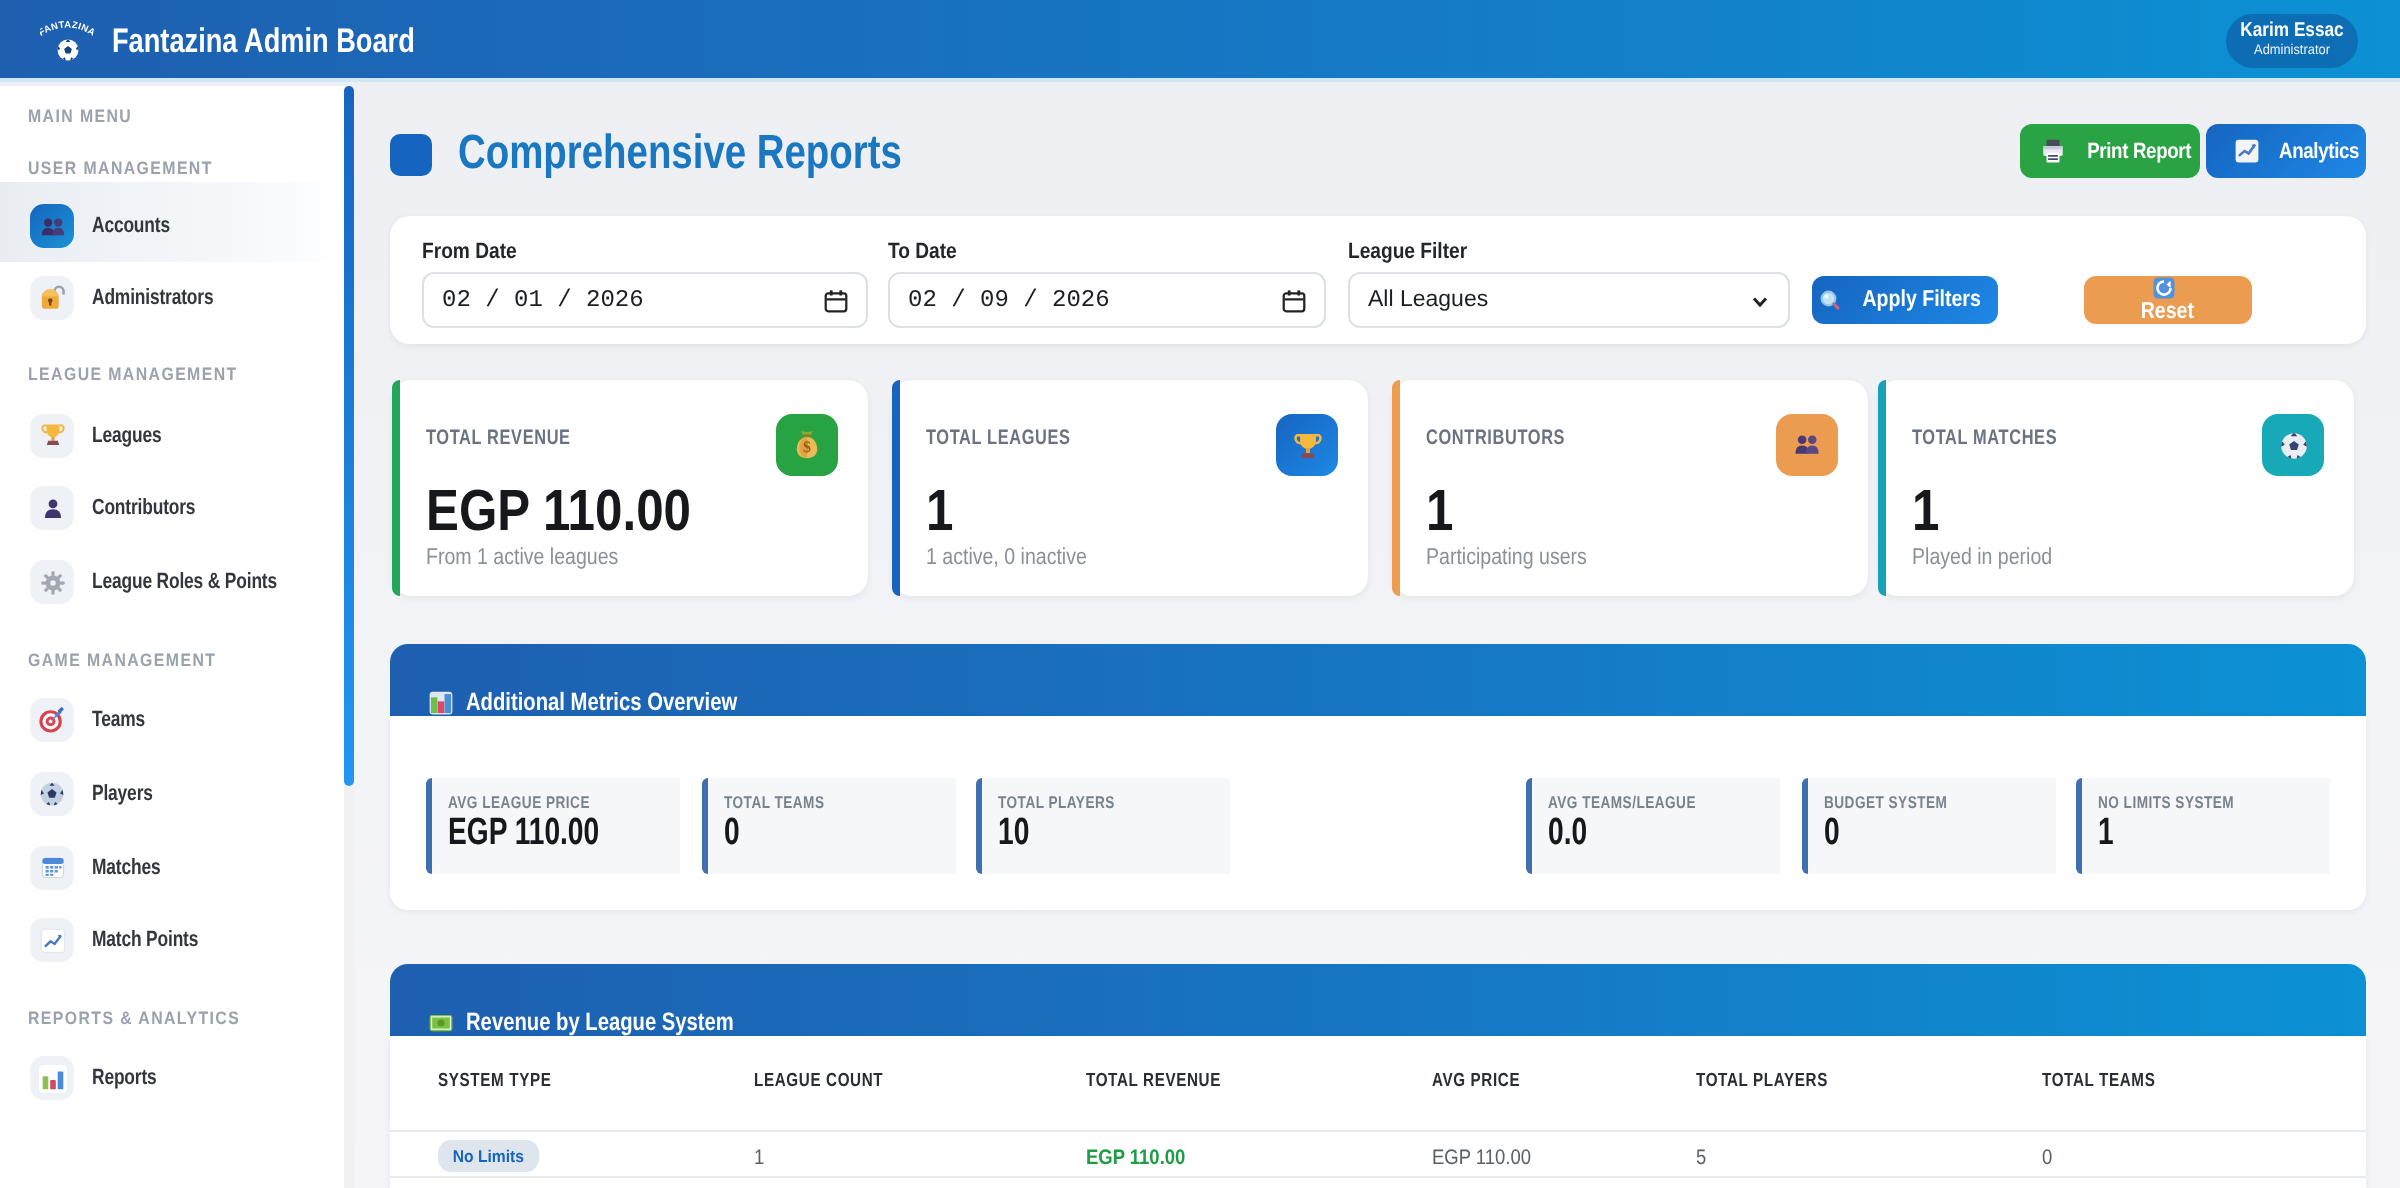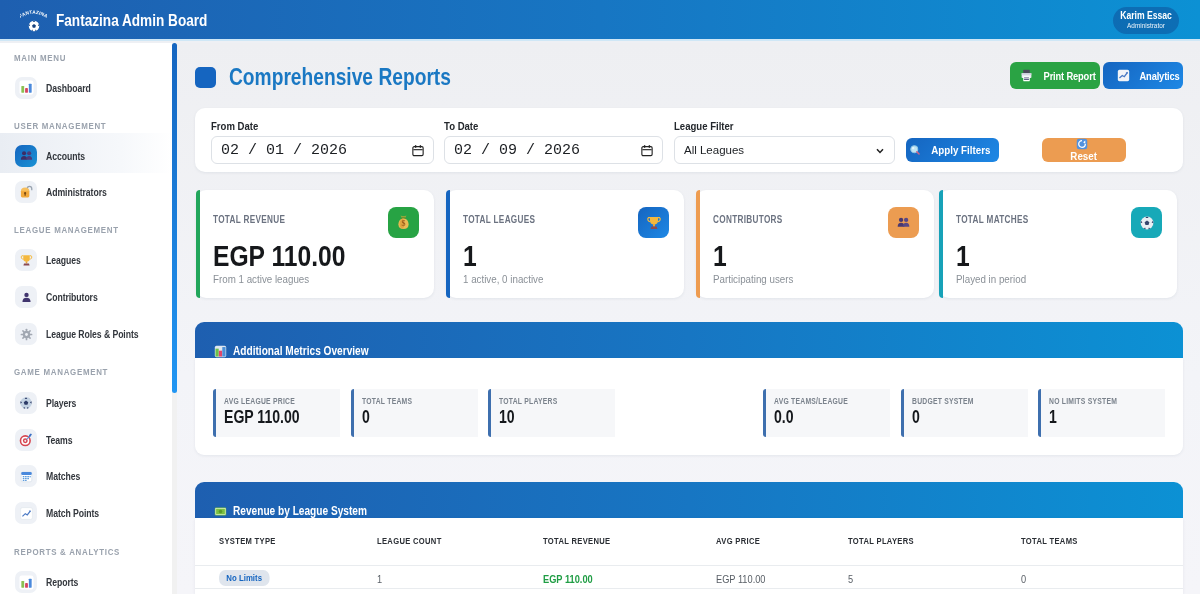--- a/index.html
+++ b/index.html
@@ -41,21 +41,21 @@
 .btn-print { right:100px; width:90px; background:#2aa344; }
 .btn-analytics { right:17px; width:80px; background:linear-gradient(135deg,#1565c0,#1e88e5); }
 .btn svg { margin-right:6px; }
 .ct { display:inline-block; transform:scaleX(0.85); white-space:nowrap; }
 
 
 .fcard { position:absolute; left:18px; top:65px; width:988px; height:64px; background:#fff; border-radius:10px;
   box-shadow:0 1px 3px rgba(40,60,90,0.08); }
 .flabel { position:absolute; font-size:11px; font-weight:700; color:#23272c; transform:scaleX(0.87); transform-origin:left center; white-space:nowrap; }
 .finput { position:absolute; height:28px; border:1px solid #dde1e6; border-radius:6px; background:#fff;
-  font-family:"Liberation Mono",monospace; font-size:15px; color:#1b1e22; display:flex; align-items:center; padding:0 9px; letter-spacing:0px; }
+  font-family:"Liberation Mono",monospace; font-size:12px; color:#1b1e22; display:flex; align-items:center; padding:0 9px; letter-spacing:0px; }
 .finput .cal { position:absolute; right:9px; top:7px; }
 .fselect { position:absolute; height:28px; border:1px solid #dde1e6; border-radius:6px; background:#fff;
   font-size:11.5px; color:#1b1e22; display:flex; align-items:center; padding:0 9px; }
 .fselect .chev { position:absolute; right:9px; top:9px; }
 .fbtn { position:absolute; height:24px; border-radius:6px; color:#fff; font-size:11.5px; font-weight:700;
   display:flex; align-items:center; justify-content:center; }
 .fbtn svg { margin-right:5px; }
 .fbtn.apply { left:711px; top:30px; width:93px; background:linear-gradient(135deg,#1565c0,#1e88e5); }
 .fbtn.reset { left:847px; top:30px; width:84px; background:#ec9c51;flex-direction:column; }
 
@@ -287,31 +287,20 @@
       <div class="td" style="left:348px; color:#1f9d44; font-weight:700;">EGP 110.00</div>
       <div class="td" style="left:521px;">EGP 110.00</div>
       <div class="td" style="left:653px;">5</div>
       <div class="td" style="left:826px;">0</div>
     </div>
   </div>
 </div>
 
 <div class="sidebar">
   <div class="nav-label" style="margin-top:8.5px;">MAIN MENU</div>
-  <div class="nav-item">
-      <div class="ic">
-    <svg width="15" height="15" viewBox="0 0 16 16">
-          <rect x="0.5" y="0.5" width="15" height="15" rx="2.5" fill="#fff"></rect>
-          <rect x="2.5" y="6.5" width="3" height="7" rx="0.5" fill="#8cc152"></rect>
-          <rect x="6.5" y="8.5" width="3" height="5" rx="0.5" fill="#d64561"></rect>
-          <rect x="10.5" y="4" width="3" height="9.5" rx="0.5" fill="#4a89dc"></rect>
-        </svg>
-  </div>
-      <div class="tx">Dashboard</div>
-    </div>
   <div class="nav-label">USER MANAGEMENT</div>
   <div class="nav-item active">
       <div class="ic">
     <svg width="15" height="15" viewBox="0 0 16 16">
           <circle cx="5.4" cy="5.6" r="2.2" fill="#3c2d66"></circle>
           <path d="M2 12.4 q0 -4 3.4 -4 q3.4 0 3.4 4 Z" fill="#3c2d66"></path>
           <circle cx="10.8" cy="5.6" r="2.2" fill="#4b3a7a"></circle>
           <path d="M7.6 12.4 q0 -4 3.2 -4 q3.2 0 3.2 4 Z" fill="#4b3a7a"></path>
         </svg>
   </div>
@@ -368,44 +357,44 @@
           </g>
           <circle cx="8" cy="8" r="1.7" fill="#eef1f6"></circle>
         </svg>
   </div>
       <div class="tx">League Roles &amp; Points</div>
     </div>
   <div class="nav-label">GAME MANAGEMENT</div>
   <div class="nav-item">
       <div class="ic">
     <svg width="14" height="14" viewBox="0 0 16 16">
+          <circle cx="7.2" cy="8.8" r="6.4" fill="#d6454f"></circle>
+          <circle cx="7.2" cy="8.8" r="4.6" fill="#fff"></circle>
+          <circle cx="7.2" cy="8.8" r="2.8" fill="#d6454f"></circle>
+          <circle cx="7.2" cy="8.8" r="1.1" fill="#fff"></circle>
+          <polygon points="7.2,8.8 12.2,2.4 13.6,3.8" fill="#4a89dc"></polygon>
+          <rect x="12" y="0.6" width="2" height="3.4" rx="0.6" transform="rotate(45 13 2.3)" fill="#3a6fc4"></rect>
+        </svg>
+  </div>
+      <div class="tx">Teams</div>
+    </div>
+  <div class="nav-item">
+      <div class="ic">
+    <svg width="14" height="14" viewBox="0 0 16 16">
           <circle cx="8" cy="8" r="6.5" fill="#c3d2e2"></circle>
           <path d="M8 1.5 a6.5 6.5 0 0 1 6.5 6.5 a6.5 6.5 0 0 1 -3.4 5.7 a6.5 6.5 0 0 0 -3.1 -12.2" fill="#9db2c8"></path>
           <polygon points="8,5.2 10.6,7.1 9.6,10.1 6.4,10.1 5.4,7.1" fill="#2c3a66"></polygon>
           <polygon points="8,1.5 9.5,3.3 6.5,3.3" fill="#2c3a66"></polygon>
           <polygon points="14,5.6 14.5,8.6 12.6,7.7" fill="#2c3a66"></polygon>
           <polygon points="2,5.6 1.5,8.6 3.4,7.7" fill="#2c3a66"></polygon>
           <polygon points="11.3,13.7 9,14.5 9.7,12.6" fill="#2c3a66"></polygon>
           <polygon points="4.7,13.7 7,14.5 6.3,12.6" fill="#2c3a66"></polygon>
         </svg>
   </div>
       <div class="tx">Players</div>
-    </div>
-  <div class="nav-item">
-      <div class="ic">
-    <svg width="14" height="14" viewBox="0 0 16 16">
-          <circle cx="7.2" cy="8.8" r="6.4" fill="#d6454f"></circle>
-          <circle cx="7.2" cy="8.8" r="4.6" fill="#fff"></circle>
-          <circle cx="7.2" cy="8.8" r="2.8" fill="#d6454f"></circle>
-          <circle cx="7.2" cy="8.8" r="1.1" fill="#fff"></circle>
-          <polygon points="7.2,8.8 12.2,2.4 13.6,3.8" fill="#4a89dc"></polygon>
-          <rect x="12" y="0.6" width="2" height="3.4" rx="0.6" transform="rotate(45 13 2.3)" fill="#3a6fc4"></rect>
-        </svg>
-  </div>
-      <div class="tx">Teams</div>
     </div>
   <div class="nav-item">
       <div class="ic">
     <svg width="13" height="13" viewBox="0 0 16 16">
           <rect x="1.5" y="2.5" width="13" height="12" rx="2" fill="#fff" stroke="#c8d4e0" stroke-width="0.6"></rect>
           <rect x="1.5" y="2.5" width="13" height="3.6" rx="1.6" fill="#4a89dc"></rect>
           <g fill="#5a9adc">
             <rect x="3.4" y="7.4" width="2" height="1.6"></rect>
             <rect x="6.2" y="7.4" width="2" height="1.6"></rect>
             <rect x="9" y="7.4" width="2" height="1.6"></rect>

